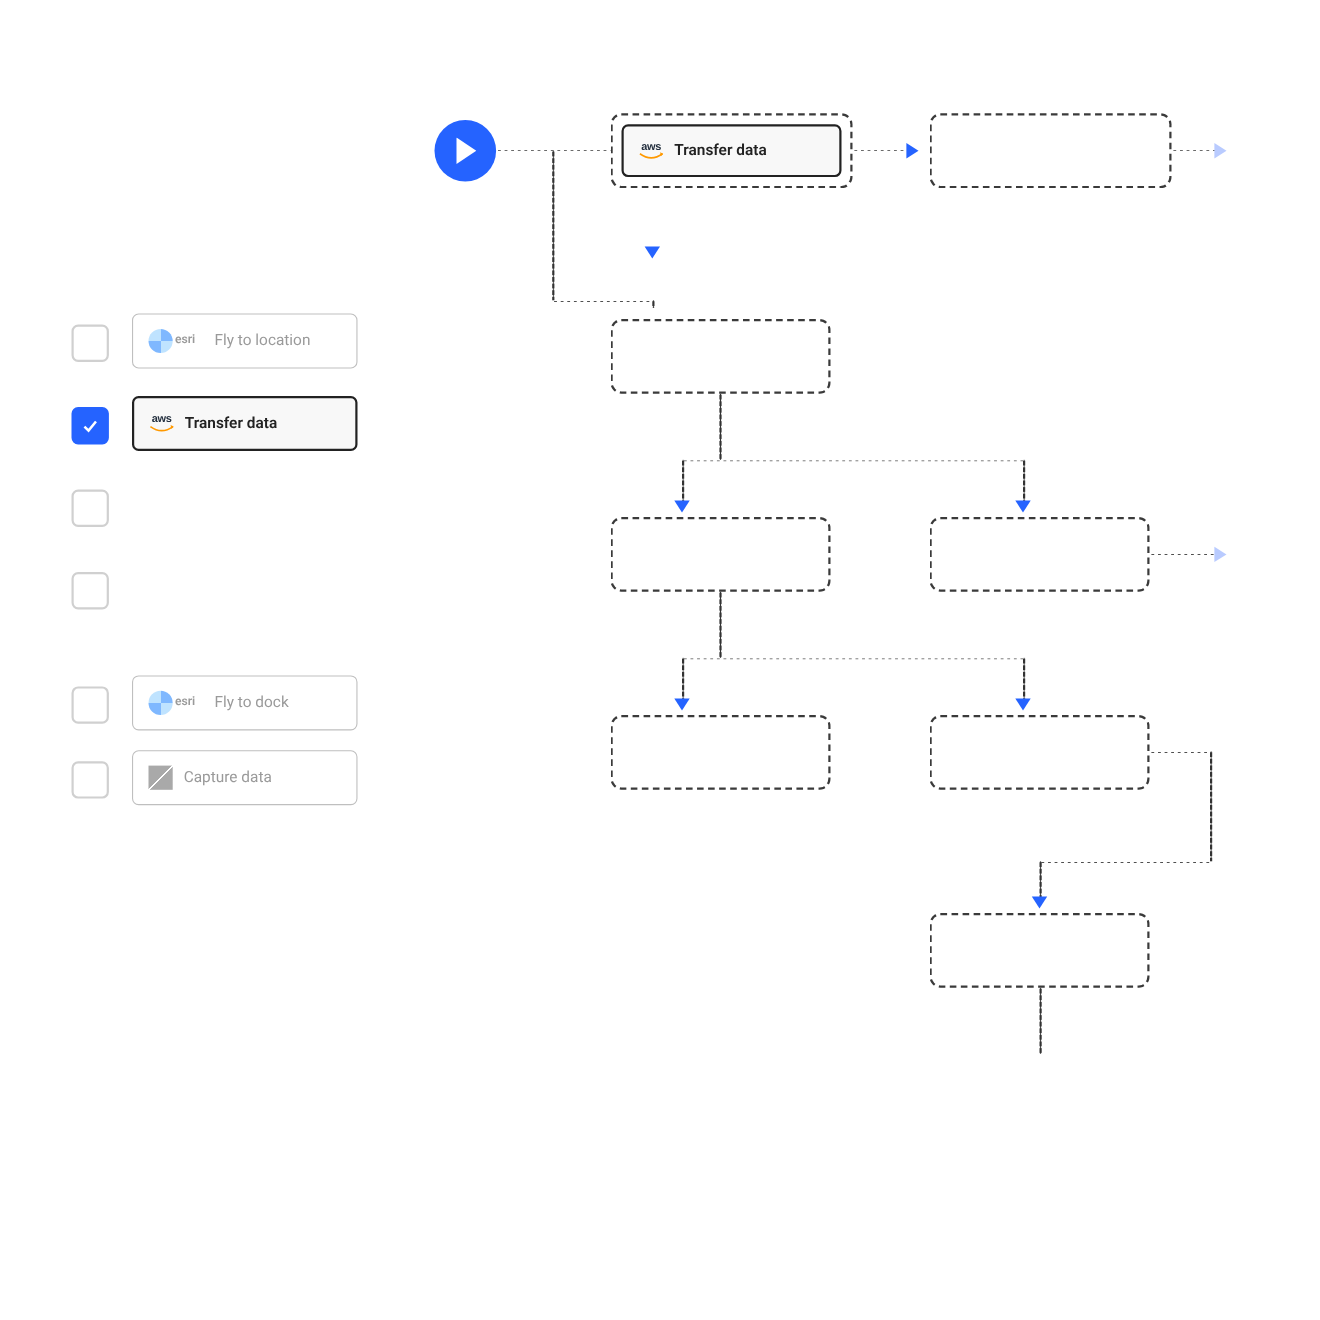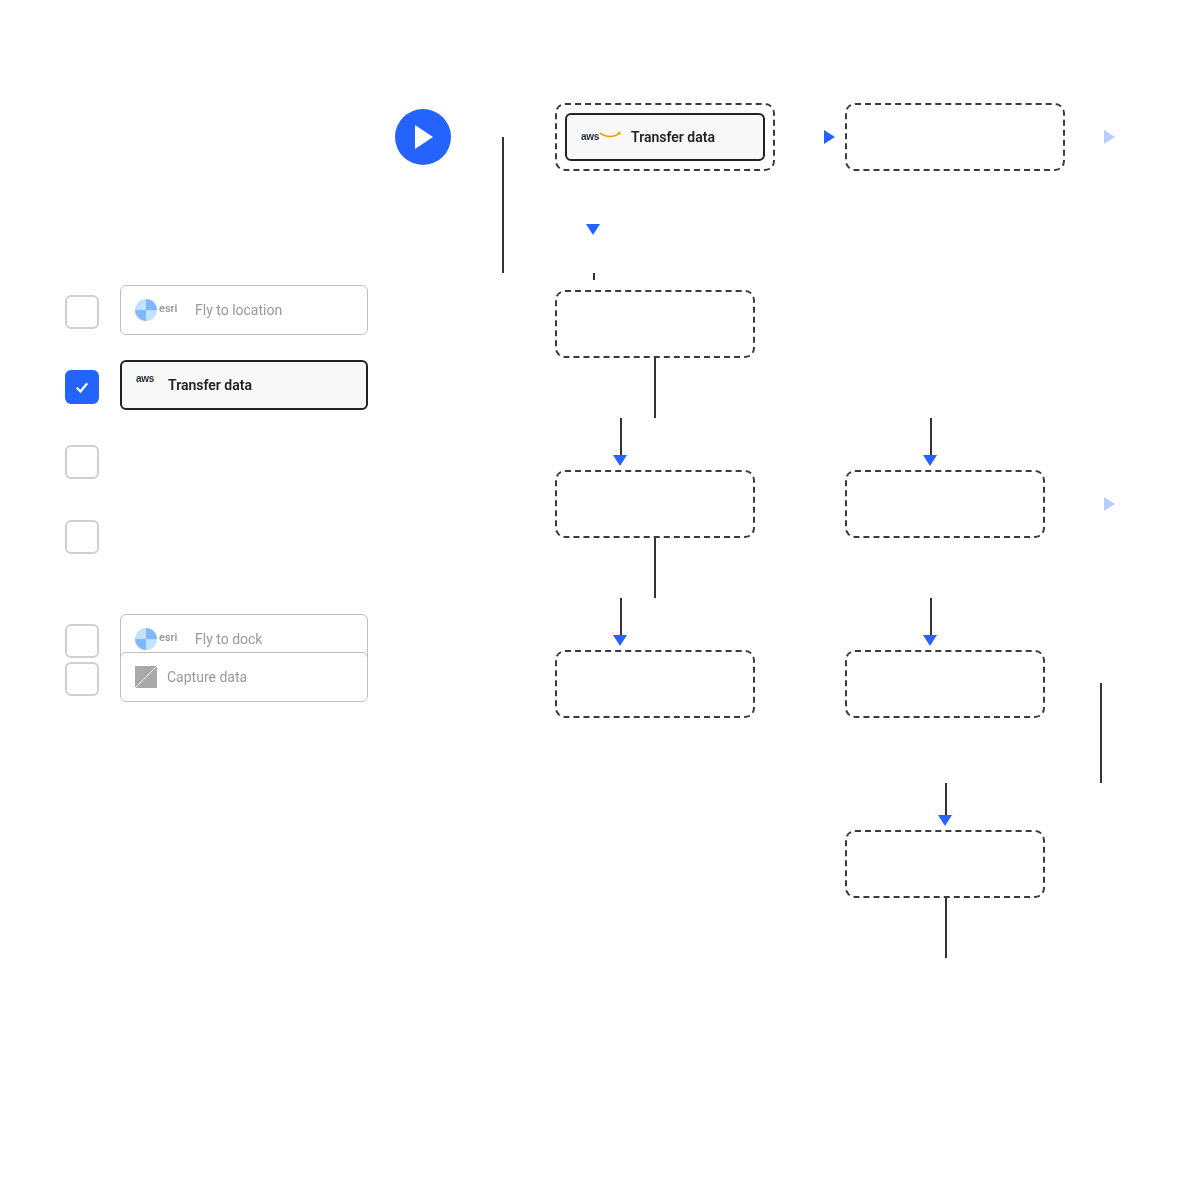--- a/index.html
+++ b/index.html
@@ -4,46 +4,46 @@
 <style>
   html,body{margin:0;padding:0;width:1200px;height:1200px;background:#fff;font-family:-apple-system,BlinkMacSystemFont,"Segoe UI",Roboto,Helvetica,Arial,sans-serif;color:#4b4b4b;overflow:hidden}
   .canvas{position:relative;width:1200px;height:1200px}
 
   
   .item{position:absolute;left:65px;width:340px;height:50px}
   .checkbox{position:absolute;left:0;top:10px;width:30px;height:30px;border:2px solid #d0d0d0;border-radius:6px;background:#fff;display:flex;align-items:center;justify-content:center}
   .checkbox.checked{background:#2563ff;border-color:#2563ff}
   .checkbox.checked svg{display:block}
   .checkbox svg{display:none;width:18px;height:18px;stroke:#fff;stroke-width:3;fill:none}
-  .card{position:absolute;left:55px;top:0;width:248px;height:50px;border:1px solid #bfbfbf;border-radius:6px;background:#fff;display:flex;align-items:center;gap:10px;padding:0 14px;box-sizing:border-box;font-size:14px;color:#9a9a9a}
+  .card{position:absolute;left:55px;top:0;width:205px;height:50px;border:1px solid #bfbfbf;border-radius:6px;background:#fff;display:flex;align-items:center;gap:10px;padding:0 14px;box-sizing:border-box;font-size:14px;color:#9a9a9a}
   .item.selected .card{border:2px solid #222;background:#f8f8f8;color:#222;font-weight:600}
   .card .ico{width:22px;height:22px;flex:0 0 22px;position:relative}
   .lbl{line-height:1.15}
 
   
-  .r0{top:285px}.r1{top:360px}.r2{top:435px}.r3{top:510px}.r4{top:614px}.r5{top:652px}
+  .r0{top:285px}.r1{top:360px}.r2{top:435px}.r3{top:510px}.r4{top:614px}.r5{top:682px}
 
   
   .node{position:absolute;border:2px dashed #3a3a3a;border-radius:10px;box-sizing:border-box;background:transparent}
   .node-inner{position:absolute;border:2px solid #222;border-radius:6px;background:#f8f8f8;display:flex;align-items:center;gap:10px;padding:0 14px;font-weight:600;font-size:14px;color:#222;box-sizing:border-box}
   .play{position:absolute;width:56px;height:56px;border-radius:50%;background:#2563ff;display:flex;align-items:center;justify-content:center}
   .play svg{width:20px;height:24px;fill:#fff}
   .hline,.vline{position:absolute;background-image:radial-gradient(#333 1px, transparent 1.1px);background-repeat:repeat}
   .hline{height:2px;background-size:6px 2px}
   .vline{width:2px;background-size:2px 6px}
   .arrow{position:absolute;width:0;height:0;border-style:solid}
   .arrow.right{border-width:7px 0 7px 11px;border-color:transparent transparent transparent #2563ff}
   .arrow.right.fade{border-left-color:#b9cbff}
   .arrow.down{border-width:11px 7px 0 7px;border-color:#2563ff transparent transparent transparent}
 
   
   .ico-esri{background:conic-gradient(#7fb8ff 0 25%,#bfe3ff 0 50%,#7fb8ff 0 75%,#bfe3ff 0);border-radius:50%}
   .ico-esri::after{content:"esri";position:absolute;left:24px;top:3px;font-size:11px;color:#9a9a9a;font-weight:600}
   .ico-esri+.lbl{padding-left:28px}
-  .ico-aws{display:flex;flex-direction:row;justify-content:center}
+  .ico-aws{display:flex;flex-direction:column;align-items:center;justify-content:center}
   .ico-aws .t{font:700 10px/1 Arial;color:#232f3e;letter-spacing:-.3px}
   .ico-aws .s{width:22px;height:8px;margin-top:-1px}
   .ico-scan{background:linear-gradient(135deg,#a9a9a9 0 48%,transparent 48% 52%,#a9a9a9 52%)}
   .ico-slack{display:grid;grid-template-columns:1fr 1fr;grid-template-rows:1fr 1fr;gap:2px}
   .ico-slack span{border-radius:3px}
   .ico-slack span:nth-child(1){background:#ecb22e}.ico-slack span:nth-child(2){background:#e01e5a}.ico-slack span:nth-child(3){background:#36c5f0}.ico-slack span:nth-child(4){background:#2eb67d}
 </style>
 </head>
 <body>
 

